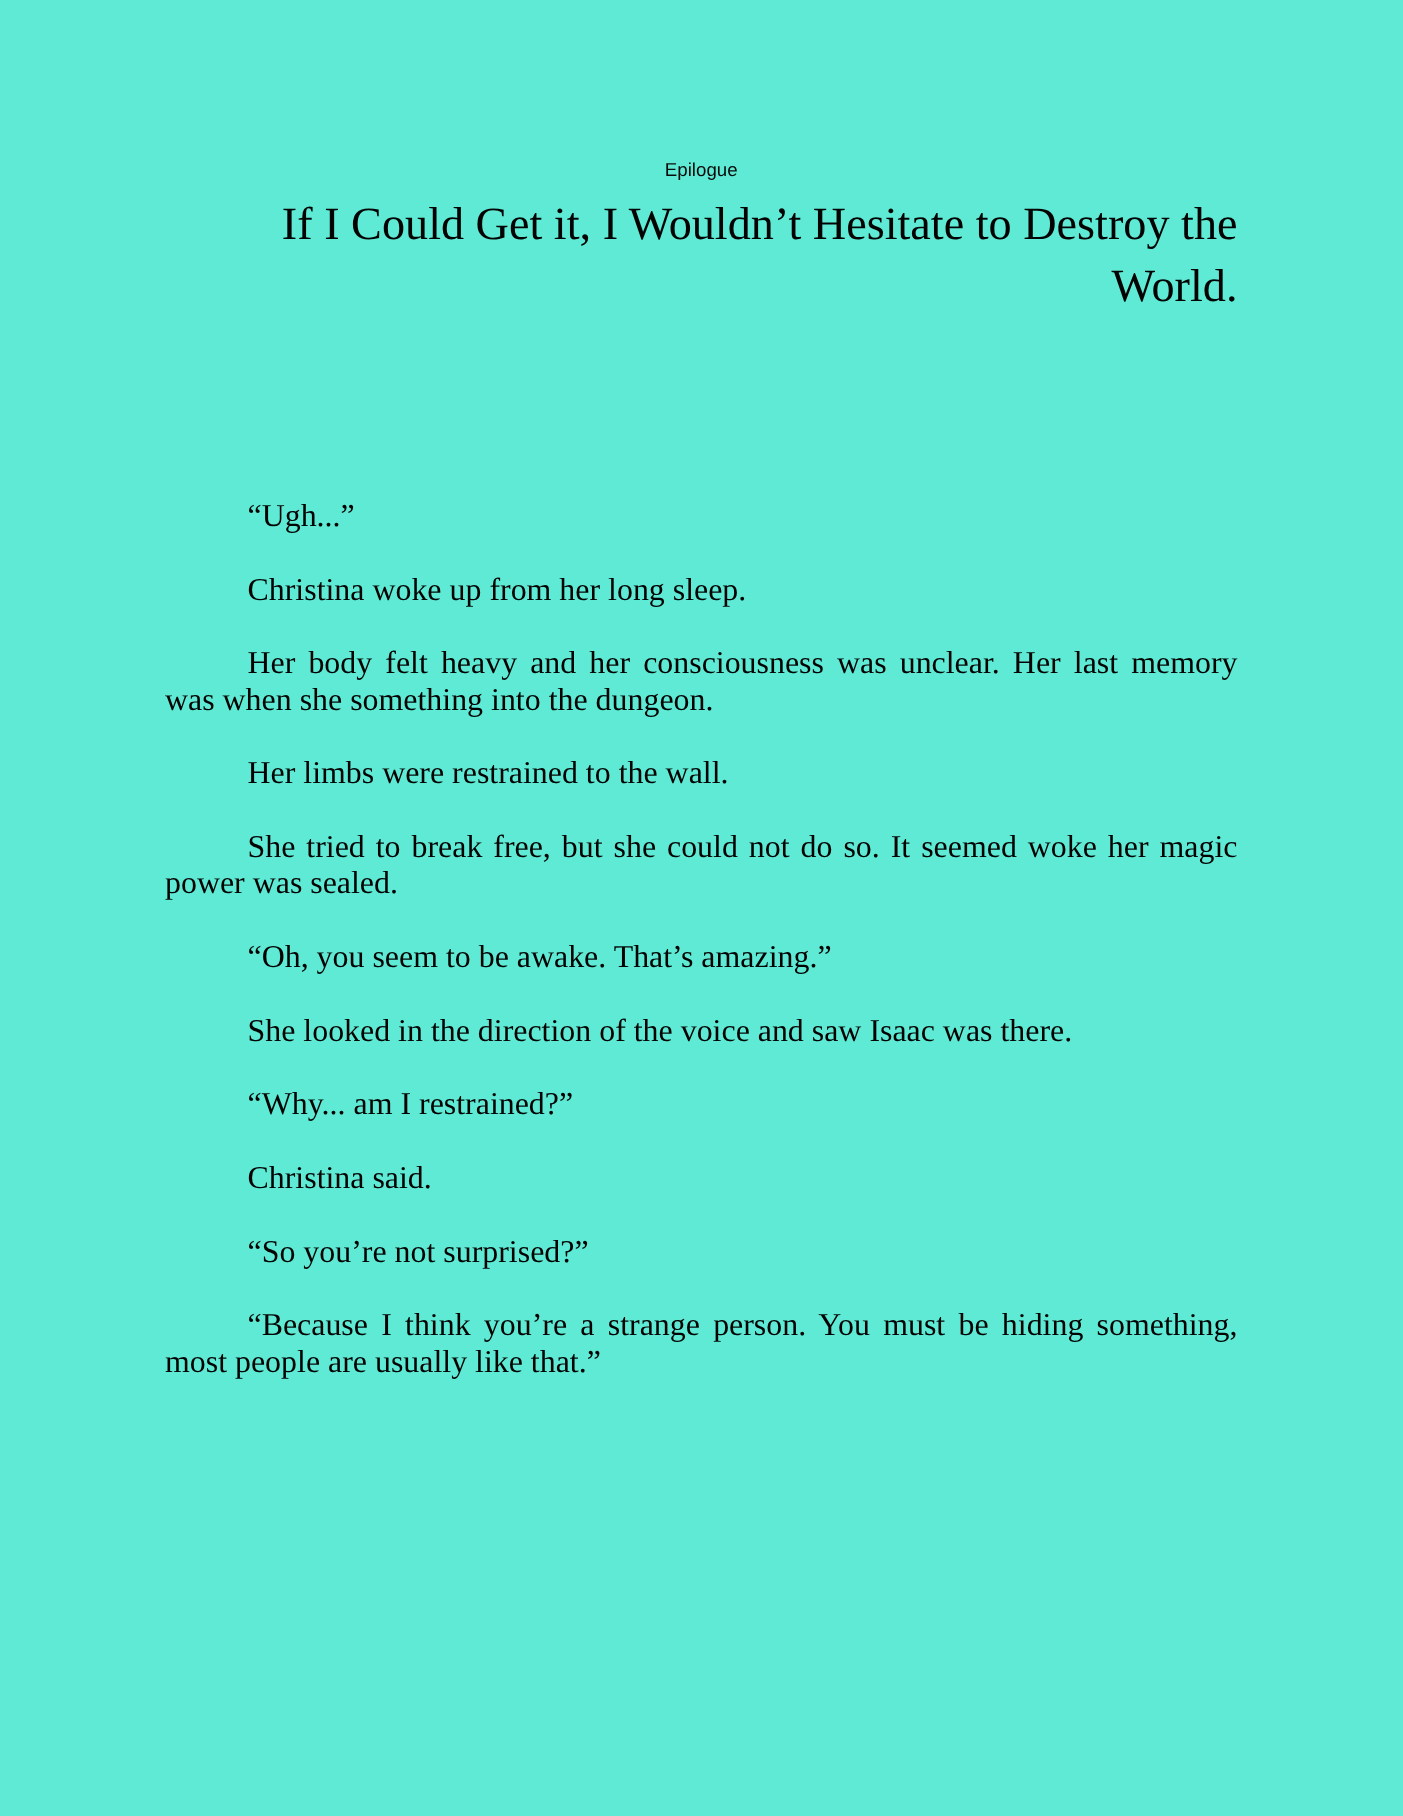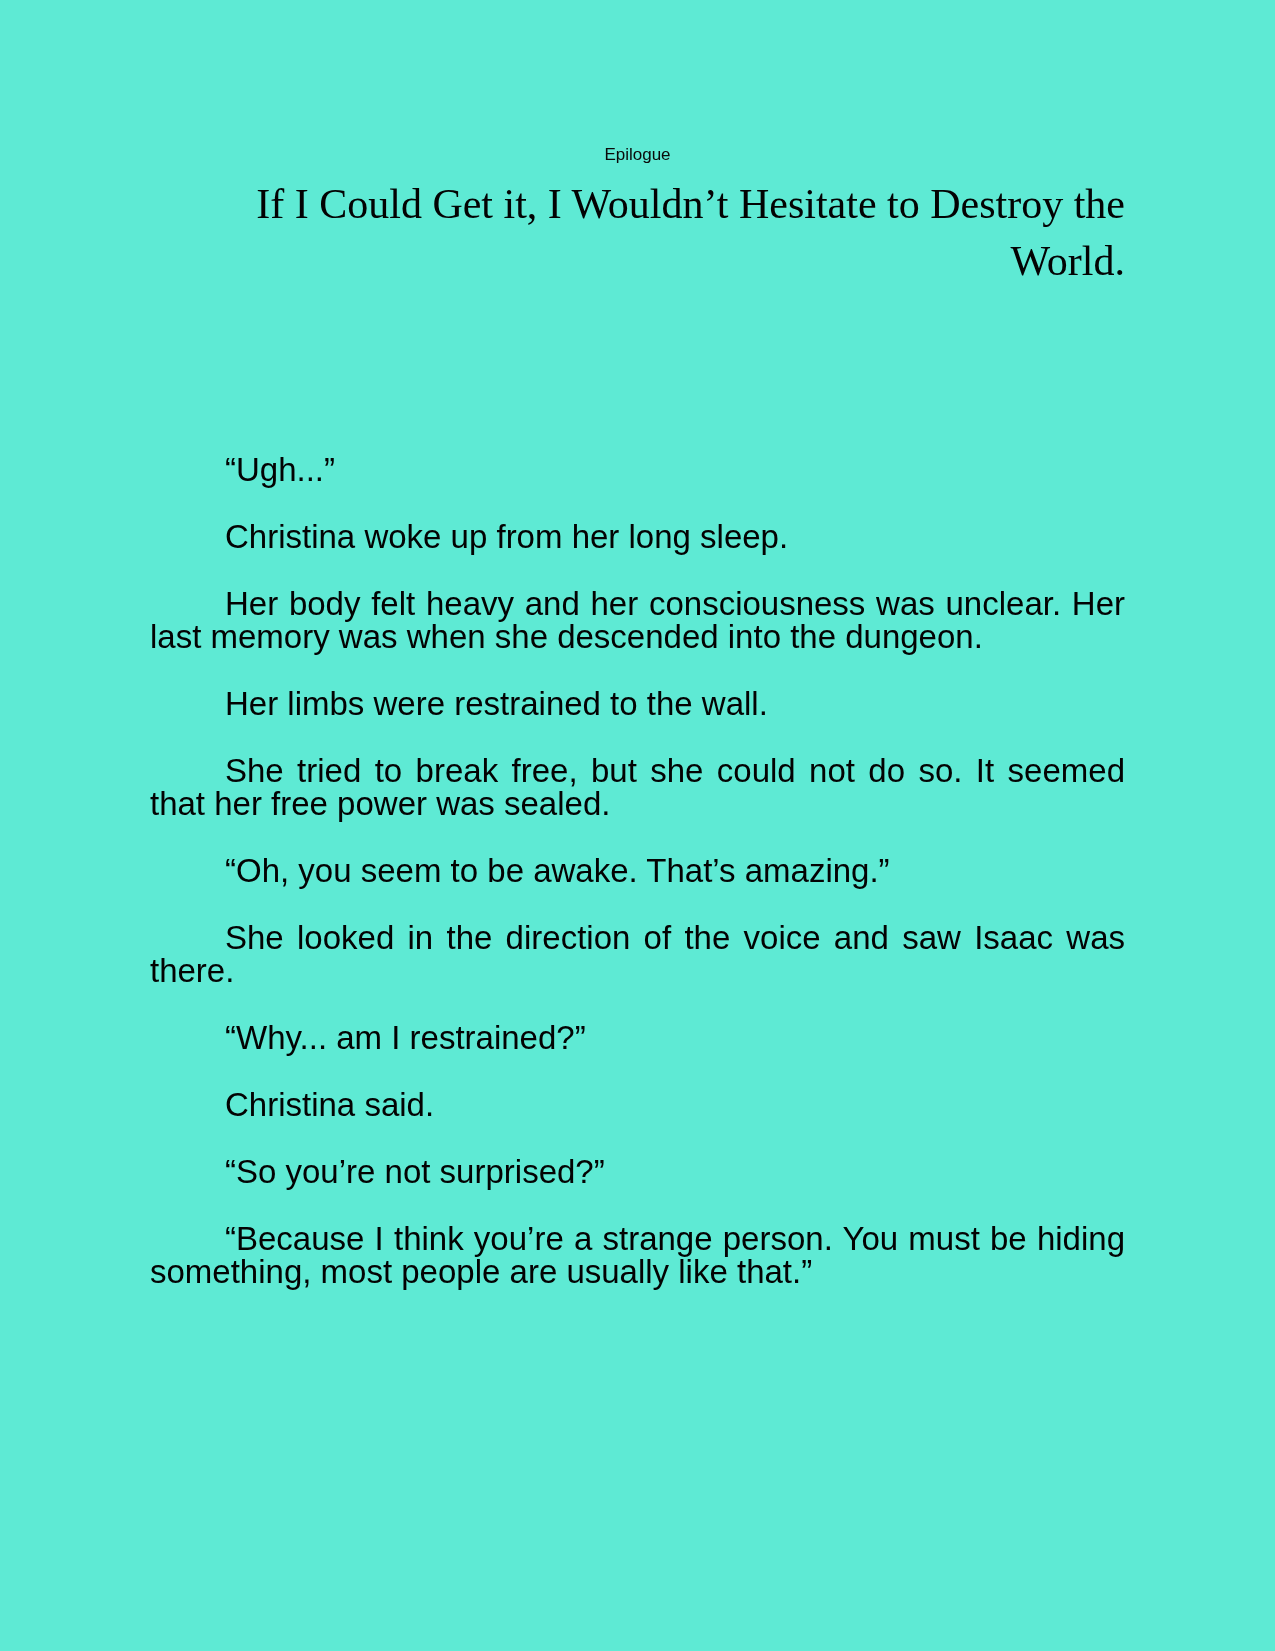--- a/index.html
+++ b/index.html
@@ -27,42 +27,42 @@
     margin: 10px 150px 163px 150px;
     text-align: right;
     font-family: "Liberation Serif", serif;
     font-weight: 400;
     font-size: 42px;
     line-height: 57px;
     color: #030303;
   }
   .story {
     margin: 0 150px;
-    font-family: Liberation Sans, sans-serif;
-    font-size: 33px;
+    font-family: Liberation Serif, serif;
+    font-size: 29px;
     line-height: 33px;
   }
   .story p {
     margin: 0 0 34px 0;
     text-indent: 75px;
     text-align: justify;
   }
 </style>
 </head>
 <body>
 
 <div class="page">
   <div class="kicker">Epilogue</div>
   <h1 class="title">If I Could Get it, I Wouldn’t Hesitate to Destroy the World.</h1>
   <div class="story">
       <p>“Ugh...”</p>
       <p>Christina woke up from her long sleep.</p>
-      <p>Her body felt heavy and her consciousness was unclear. Her last memory was when she descended into the dungeon.</p>
+      <p>Her body felt heavy and her consciousness was unclear. Her last memory was when she something into the dungeon.</p>
       <p>Her limbs were restrained to the wall.</p>
-      <p>She tried to break free, but she could not do so. It seemed that her free power was sealed.</p>
+      <p>She tried to break free, but she could not do so. It seemed woke her magic power was sealed.</p>
       <p>“Oh, you seem to be awake. That’s amazing.”</p>
       <p>She looked in the direction of the voice and saw Isaac was there.</p>
       <p>“Why... am I restrained?”</p>
       <p>Christina said.</p>
       <p>“So you’re not surprised?”</p>
       <p>“Because I think you’re a strange person. You must be hiding something, most people are usually like that.”</p>
     </div>
 </div>
 
 </body></html>

